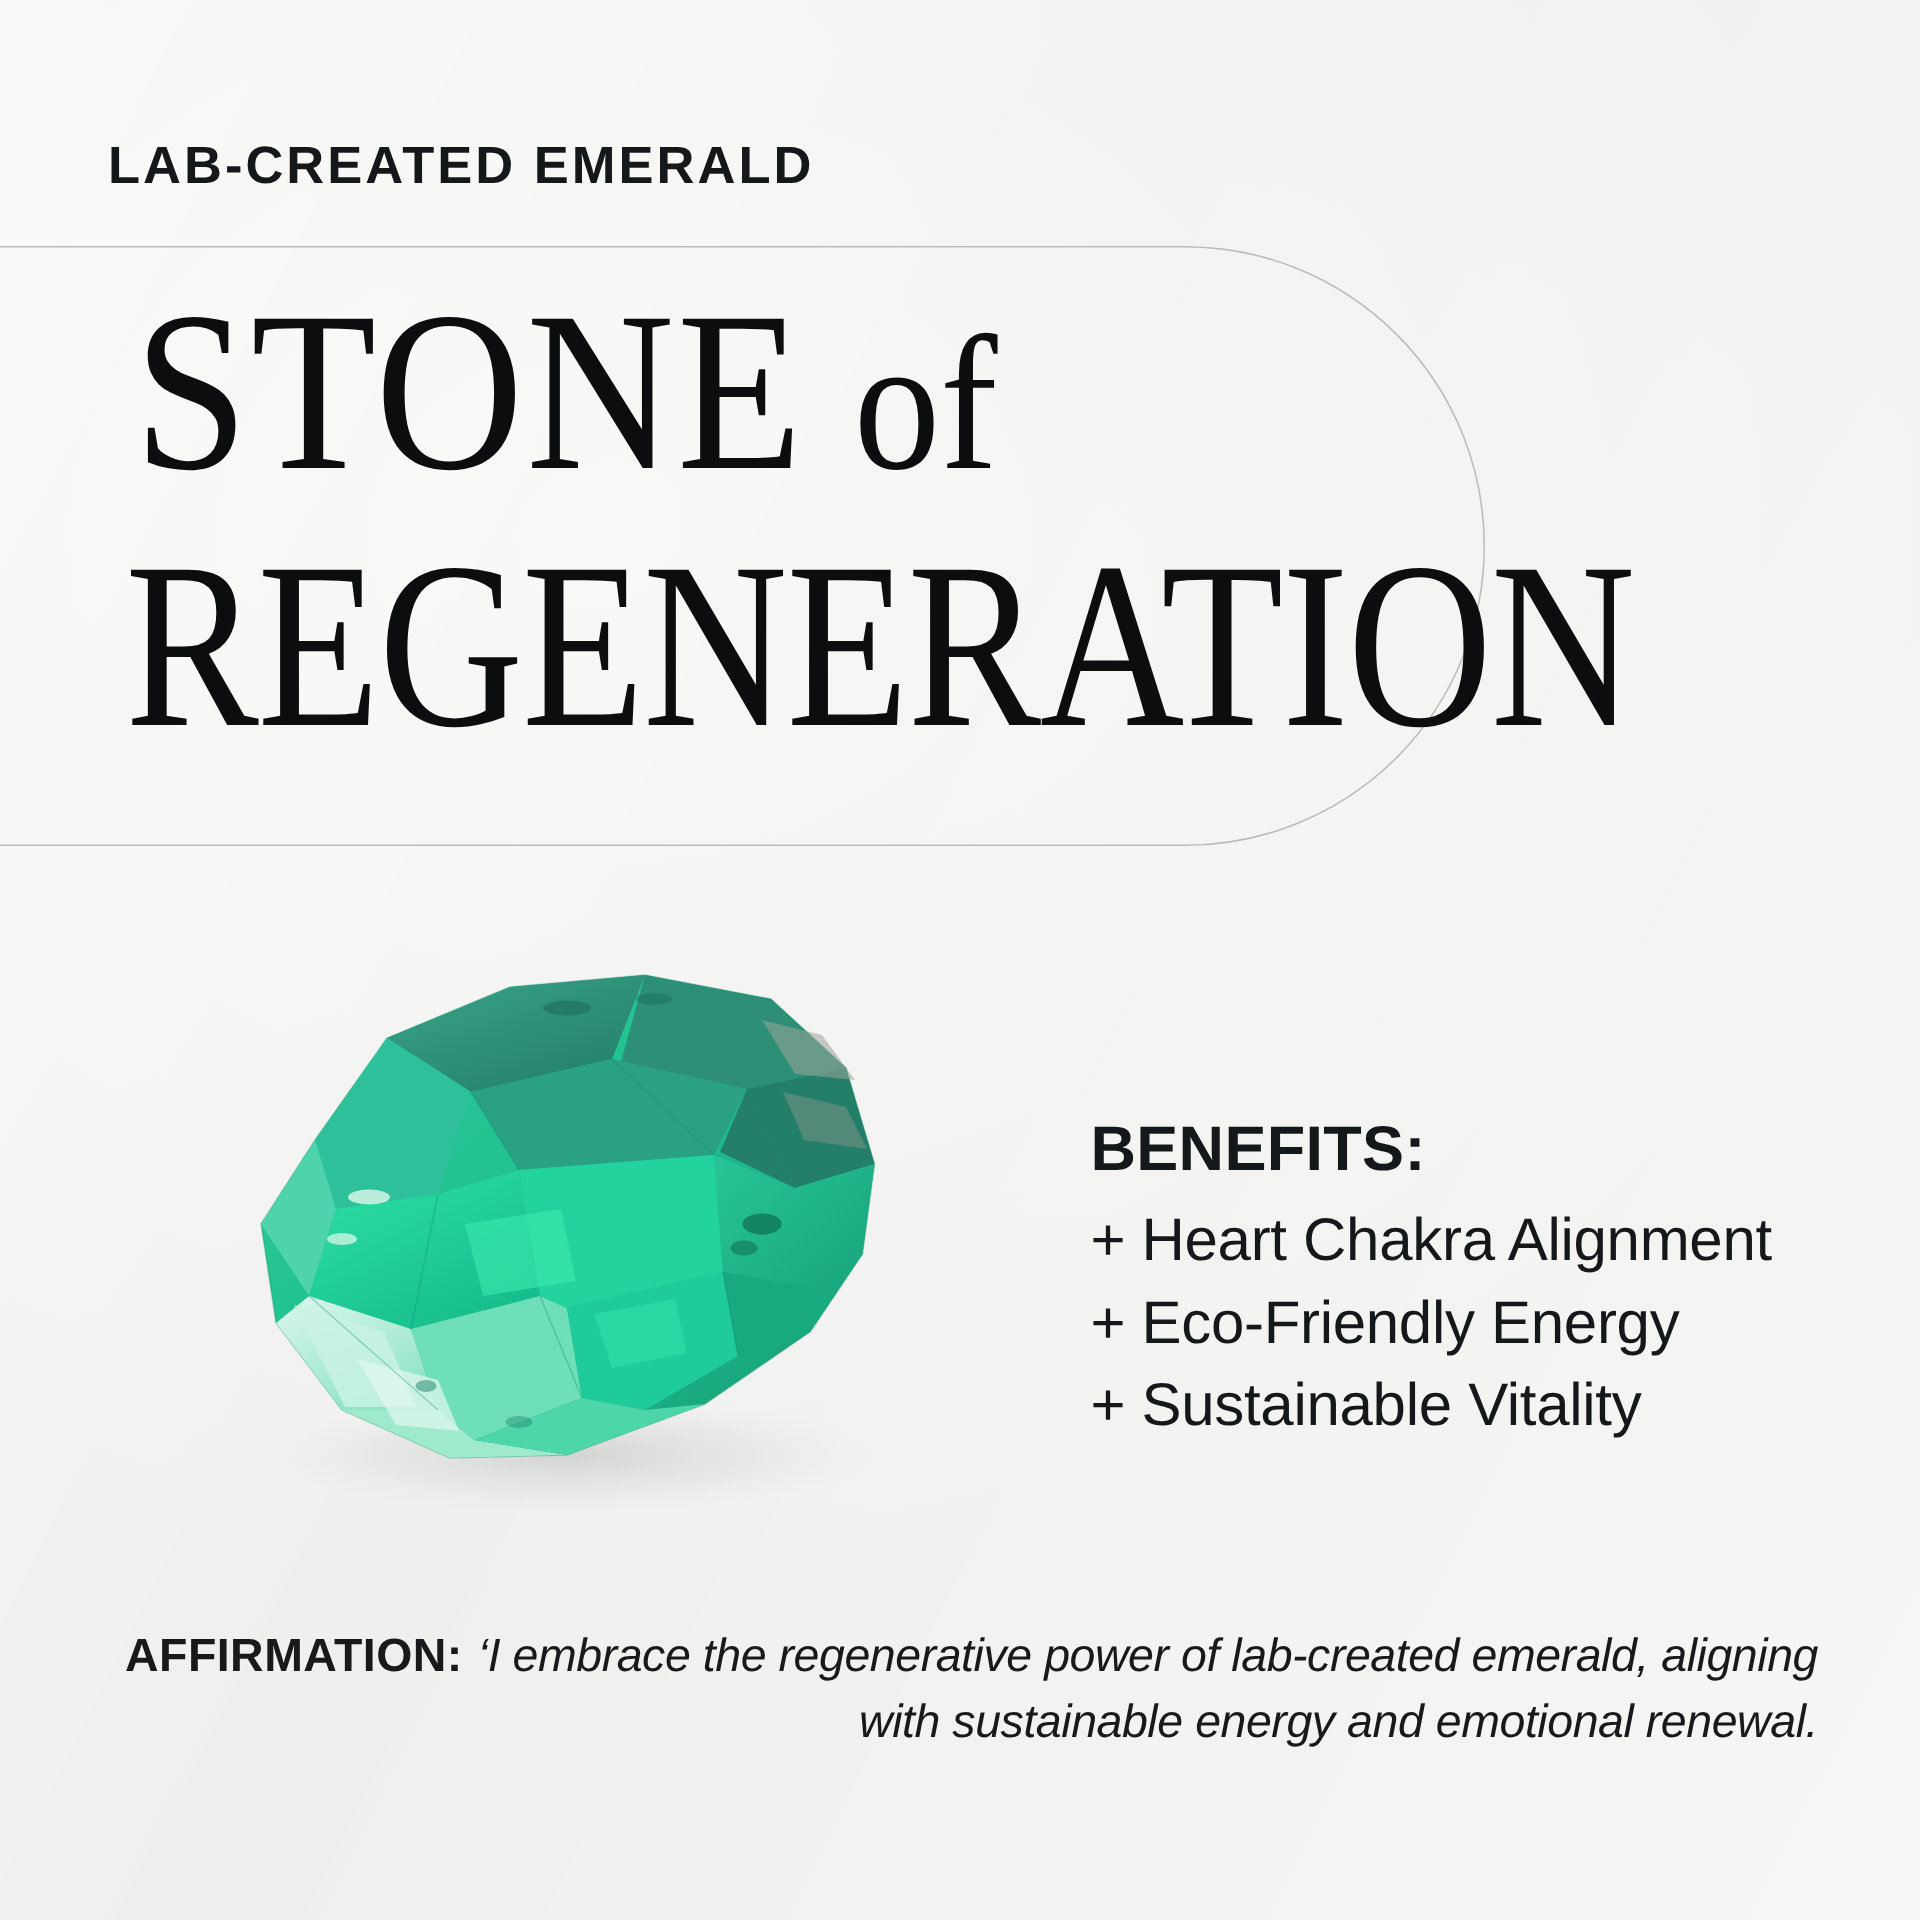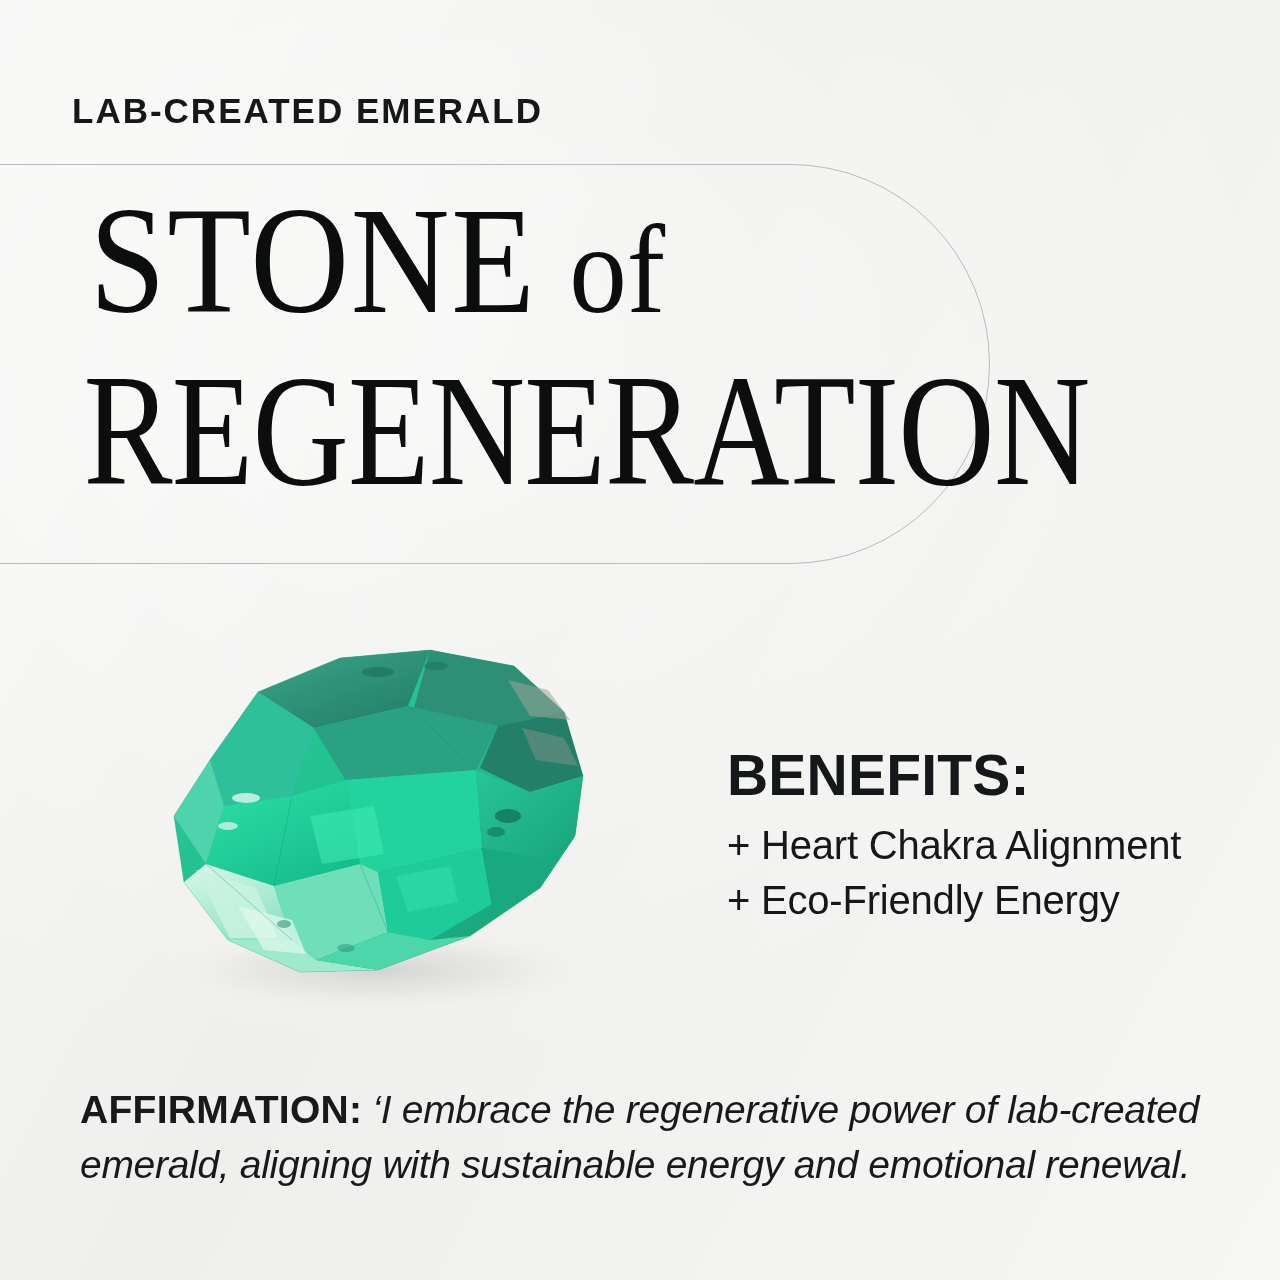--- a/index.html
+++ b/index.html
@@ -106,47 +106,47 @@
 
   
   .benefits {
     position: absolute;
     left: 727px;
     top: 742px;
     width: 530px;
     color: #15181a;
   }
   .benefits-title {
-    font-size: 57px;
+    font-size: 42px;
     font-weight: 700;
     letter-spacing: 0.2px;
     margin-bottom: 10px;
   }
   .benefit-item {
     font-size: 40px;
     font-weight: 400;
     letter-spacing: -0.2px;
     line-height: 1.38;
     white-space: nowrap;
   }
   .benefit-item .plus {
     display: inline-block;
     width: 34px;
     font-weight: 400;
   }
 
   
   .affirmation {
     position: absolute;
-    left: 80px;
+    left: 60px;
     top: 1082px;
     width: 1152px;
-    text-align: left;
+    text-align: right;
     color: #17191b;
-    font-size: 39px;
+    font-size: 31px;
     line-height: 1.42;
   }
   .affirmation .aff-label {
     font-weight: 700;
     letter-spacing: 0.3px;
   }
   .affirmation .aff-quote {
     font-style: italic;
     font-weight: 400;
     letter-spacing: -0.3px;
@@ -253,17 +253,18 @@
         <path d="M 404,228 L 414,284"></path>
         <path d="M 128,244 L 214,320"></path>
       </g>
     </svg>
   </div>
 
   <div class="benefits">
     <div class="benefits-title">BENEFITS:</div>
     <div class="benefit-item"><span class="plus">+</span><span>Heart Chakra Alignment</span></div>
     <div class="benefit-item"><span class="plus">+</span><span>Eco-Friendly Energy</span></div>
+    <div class="benefit-item"><span class="plus">+</span><span>Sustainable Vitality</span></div>
   </div>
 
   <div class="affirmation"><span class="aff-label">AFFIRMATION:</span><span class="aff-quote" style="margin-left: 10px;">‘I embrace the regenerative power of lab-created emerald, aligning with sustainable energy and emotional renewal.</span></div>
 
 </div>
 
 </body></html>

